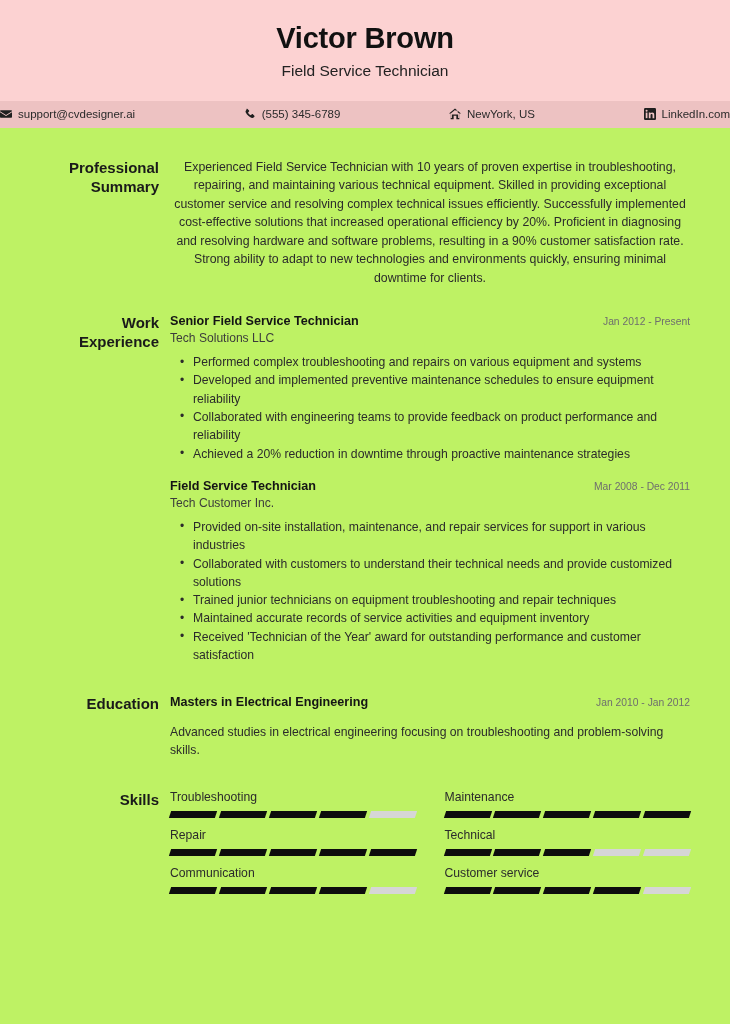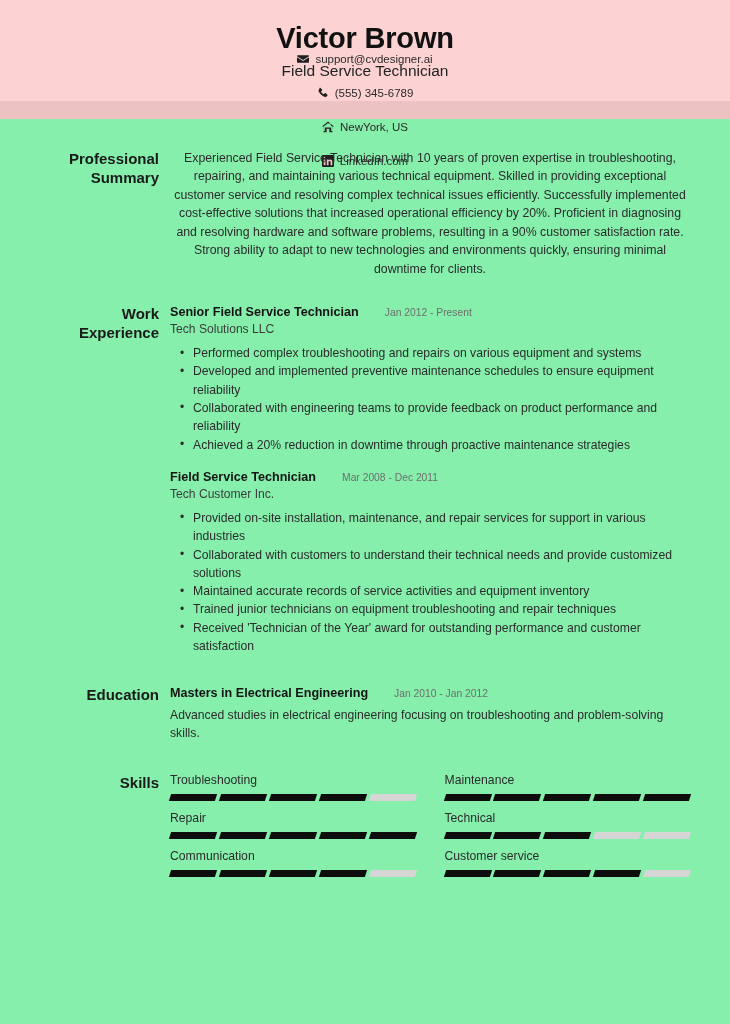--- a/index.html
+++ b/index.html
@@ -10,21 +10,21 @@
     overflow: hidden;
   }
 
   body {
     font-family: "Liberation Sans", sans-serif;
     background: #ffffff;
     color: #222222;
     -webkit-font-smoothing: antialiased;
   }
 
-  .resume { width: 730px; height: 1024px; position: relative; background:#86efac; }
+  .resume { width: 730px; height: 1024px; position: relative; background:#bef264; }
 
   
   .header-band {
     background: #fcd2d2;
     padding: 22px 0 20px 0;
     text-align: center;
   }
   .full-name {
     font-size: 29px;
     font-weight: bold;
@@ -35,26 +35,25 @@
   .job-title {
     font-size: 15.5px;
     font-weight: normal;
     color: #222222;
     margin-top: 7px;
     line-height: 1.2;
   }
 
   .contact-band {
     background: #edc2c2;
-    height: 18px;
+    height: 27px;
     display: flex;
     align-items: center;
-    justify-content: center;
+    justify-content: space-between;
     gap: 22px;
-    flex-direction: column;
   }
   .contact-item {
     display: flex;
     align-items: center;
     gap: 6px;
     font-size: 11.5px;
     color: #2a2a2a;
     white-space: nowrap;
   }
   .contact-item svg { display: block; flex: none; }
@@ -89,21 +88,22 @@
 
   
   #section-experience { padding-top: 26px; }
   #section-education  { padding-top: 30px; }
 
   .entry { margin-bottom: 0; }
   .entry + .entry { margin-top: 15px; }
   .entry-head {
     display: flex;
     align-items: baseline;
-    gap: 26px;
+    justify-content: space-between;
+    gap: 2px;
   }
   .entry-title {
     font-size: 12.6px;
     font-weight: bold;
     color: #141414;
     line-height: 1.3;
   }
   .entry-date {
     font-size: 10.3px;
     color: #6e6e6e;
@@ -114,21 +114,21 @@
   .entry-org {
     font-size: 12.1px;
     color: #3c3c3c;
     margin-top: 2px;
     line-height: 1.3;
   }
   .entry-desc {
     font-size: 12.2px;
     color: #2b2b2b;
     line-height: 1.50;
-    margin-top: 4px;
+    margin-top: 12px;
   }
   .bullets {
     margin-top: 6px;
     padding-left: 23px;
     list-style: none;
   }
   .bullets li {
     position: relative;
     font-size: 12.2px;
     line-height: 1.50;
@@ -256,22 +256,22 @@
 
         <div class="entry">
           <div class="entry-head">
             <div class="entry-title">Field Service Technician</div>
             <div class="entry-date">Mar 2008 - Dec 2011</div>
           </div>
           <div class="entry-org">Tech Customer Inc.</div>
           <ul class="bullets">
             <li>Provided on-site installation, maintenance, and repair services for support in various industries</li>
             <li>Collaborated with customers to understand their technical needs and provide customized solutions</li>
+            <li>Trained junior technicians on equipment troubleshooting and repair techniques</li>
             <li>Maintained accurate records of service activities and equipment inventory</li>
-            <li>Trained junior technicians on equipment troubleshooting and repair techniques</li>
             <li>Received 'Technician of the Year' award for outstanding performance and customer satisfaction</li>
           </ul>
         </div>
 
       </div>
     </div>
 
     <div class="section" id="section-education">
       <div class="sec-label">Education</div>
       <div class="sec-body">

